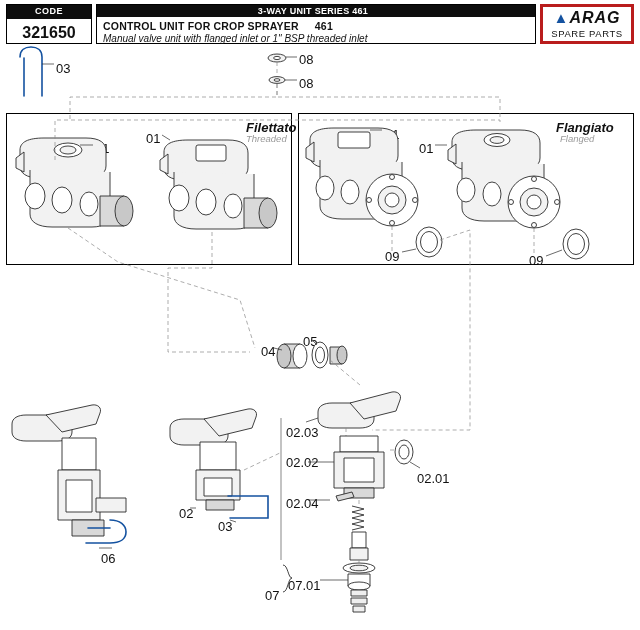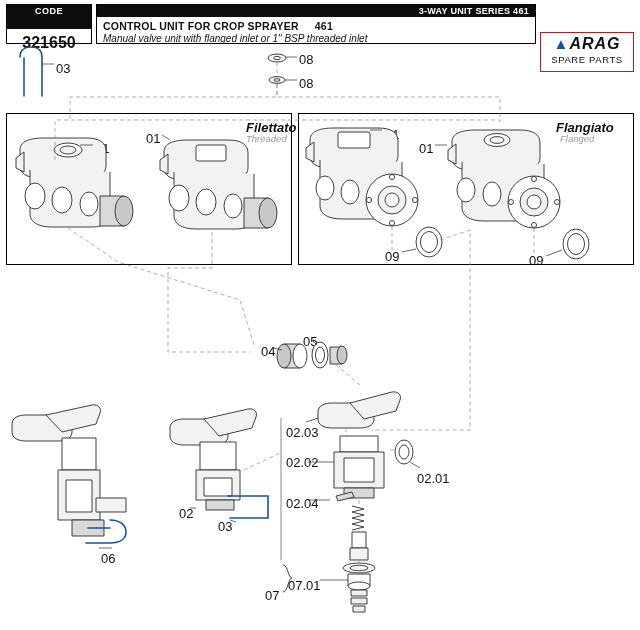--- a/index.html
+++ b/index.html
@@ -12,48 +12,47 @@
     position:relative;
   }
   #sheet{position:absolute;left:0;top:0;width:640px;height:630px;}
   .hdr{position:absolute;left:6px;top:4px;width:628px;height:40px;}
   .hdr-code{
     position:absolute;left:0;top:0;width:86px;height:40px;
     border:1px solid #000;box-sizing:border-box;background:#fff;
   }
   .hdr-code .bar{
     background:#0d0d0d;color:#fff;font-size:9px;font-weight:bold;
-    letter-spacing:.5px;text-align:center;height:24px;line-height:12px;
+    letter-spacing:.5px;text-align:center;height:14px;line-height:12px;
   }
   .hdr-code .num{
     text-align:center;font-size:16px;font-weight:bold;line-height:27px;
     font-family:"Liberation Sans", sans-serif;
   }
   .hdr-mid{
     position:absolute;left:90px;top:0;width:440px;height:40px;
     border:1px solid #000;box-sizing:border-box;background:#fff;
   }
   .hdr-mid .bar{
     background:#0d0d0d;color:#fff;height:12px;line-height:12px;
-    font-size:9px;font-weight:bold;text-align:right;padding-right:6px;
+    font-size:9px;font-weight:bold;text-align:center;padding-right:6px;
     letter-spacing:.3px;
   }
   .hdr-mid .t1{
     font-weight:bold;font-size:10.5px;
     padding:3px 0 0 6px;letter-spacing:.2px;
   }
   .hdr-mid .t1 .cd{margin-left:16px;}
   .hdr-mid .t2{
     font-style:italic;font-size:10px;padding:1px 0 0 6px;color:#111;
   }
   .hdr-logo{
     position:absolute;left:534px;top:0;width:94px;height:40px;
-    border:1px solid #b91c1c;box-sizing:border-box;background:#fff;
+    border:3px solid #b91c1c;box-sizing:border-box;background:#fff;
     text-align:center;
-    margin-top:28px;
   }
   .hdr-logo .brand{
     font-size:16px;font-weight:bold;font-style:italic;letter-spacing:1px;
     line-height:21px;color:#111;
   }
   .hdr-logo .brand .tri{color:#1452a0;font-size:15px;}
   .hdr-logo .sub{
     font-size:9.5px;letter-spacing:.6px;color:#111;line-height:11px;
   }
 

